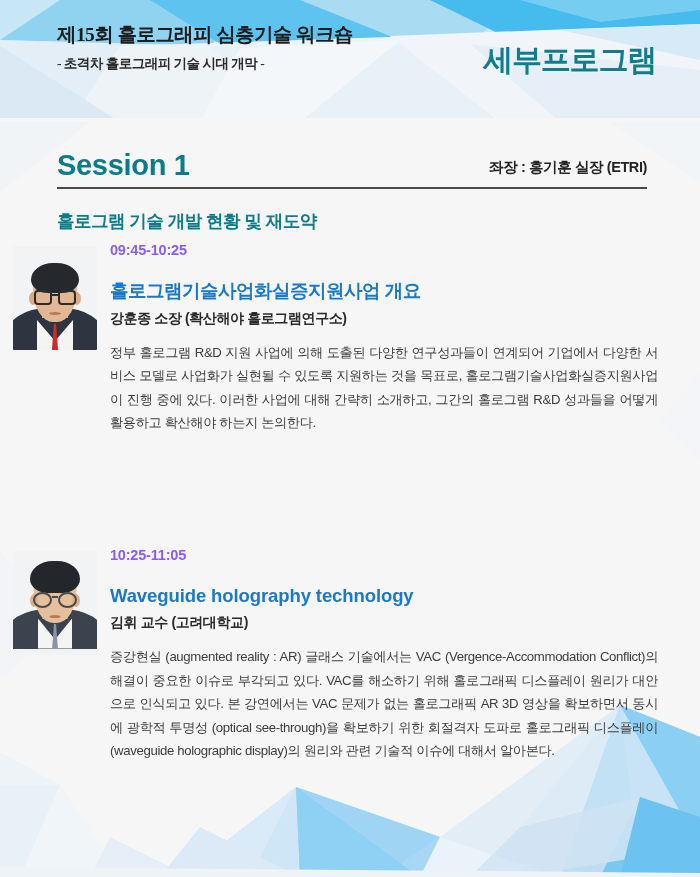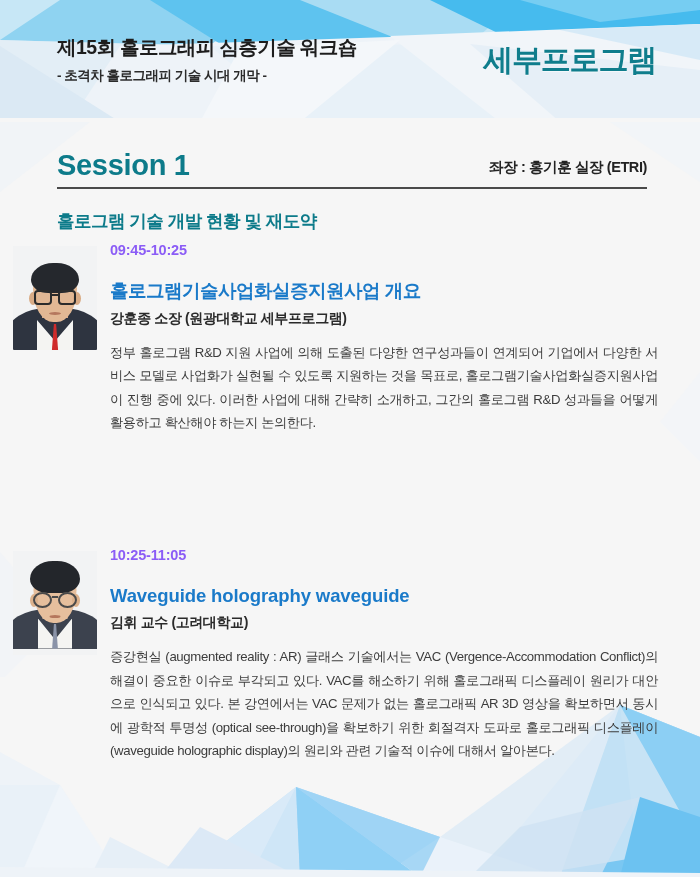--- a/index.html
+++ b/index.html
@@ -29,22 +29,23 @@
     background: #f4f6f8;
   }
   .header svg, .footer svg, .midbg svg {
     position: absolute;
     left: 0; top: 0;
     display: block;
   }
   .header-title-block {
     position: absolute;
     left: 57px;
-    top: 36px;
+    top: 24px;
     z-index: 5;
+    font-family: Liberation Serif, serif;
   }
   .header-title {
     font-size: 19.5px;
     font-weight: bold;
     color: #1d1d1d;
     letter-spacing: -0.6px;
     line-height: 1.15;
     white-space: nowrap;
   }
   .header-subtitle {
@@ -347,21 +348,21 @@
 
           <div class="p-glass-l" style="width:14px;height:11px;top:44px;left:21px;"></div>
           <div class="p-glass-r" style="width:14px;height:11px;top:44px;right:21px;"></div>
           <div class="p-glass-bridge" style="width:6px;top:48px;left:39px;"></div>
           <div class="p-mouth" style="width:12px;height:3px;top:66px;background:#b5775d;"></div>
         </div>
       </div>
       <div class="talk-body">
         <div class="talk-time">09:45-10:25</div>
         <div class="talk-title">홀로그램기술사업화실증지원사업 개요</div>
-        <div class="talk-speaker">강훈종 소장 (원광대학교 세부프로그램)</div>
+        <div class="talk-speaker">강훈종 소장 (확산해야 홀로그램연구소)</div>
         <div class="talk-abstract">정부 홀로그램 R&amp;D 지원 사업에 의해 도출된 다양한 연구성과들이 연계되어 기업에서 다양한 서비스 모델로 사업화가 실현될 수 있도록 지원하는 것을 목표로, 홀로그램기술사업화실증지원사업이 진행 중에 있다. 이러한 사업에 대해 간략히 소개하고, 그간의 홀로그램 R&amp;D 성과들을 어떻게 활용하고 확산해야 하는지 논의한다.</div>
       </div>
     </div>
 
     <div class="talk" style="margin-top:108px;">
       <div class="photo-wrap">
         <div class="photo">
           <div class="bg"></div>
           <div class="p-shoulder" style="width:98px;height:40px;bottom:6px;background:#3c424e;"></div>
           <div class="p-shirt" style="width:34px;height:30px;bottom:6px;"></div>
@@ -372,21 +373,21 @@
           <div class="p-ear" style="width:8px;height:13px;top:43px;right:17px;background:#dcb28d;"></div>
           <div class="p-hair" style="width:50px;height:32px;top:10px;background:#23262b;"></div>
           <div class="p-glass-l" style="width:15px;height:12px;top:41px;left:20px;border-color:#4a4a4a;border-radius:50%;"></div>
           <div class="p-glass-r" style="width:15px;height:12px;top:41px;right:20px;border-color:#4a4a4a;border-radius:50%;"></div>
           <div class="p-glass-bridge" style="width:6px;top:45px;left:39px;background:#4a4a4a;"></div>
           <div class="p-mouth" style="width:11px;height:3px;top:64px;background:#b5775d;"></div>
         </div>
       </div>
       <div class="talk-body">
         <div class="talk-time">10:25-11:05</div>
-        <div class="talk-title latin">Waveguide holography waveguide</div>
+        <div class="talk-title latin">Waveguide holography technology</div>
         <div class="talk-speaker">김휘 교수 (고려대학교)</div>
         <div class="talk-abstract narrow">증강현실 (augmented reality : AR) 글래스 기술에서는 VAC (Vergence-Accommodation Conflict)의 해결이 중요한 이슈로 부각되고 있다. VAC를 해소하기 위해 홀로그래픽 디스플레이 원리가 대안으로 인식되고 있다. 본 강연에서는 VAC 문제가 없는 홀로그래픽 AR 3D 영상을 확보하면서 동시에 광학적 투명성 (optical see-through)을 확보하기 위한 회절격자 도파로 홀로그래픽 디스플레이 (waveguide holographic display)의 원리와 관련 기술적 이슈에 대해서 알아본다.</div>
       </div>
     </div>
 
   </div>
 
   <div class="footer">
     <svg width="700" height="200" viewBox="0 0 700 200">
       <rect x="0" y="0" width="700" height="200" fill="#f6f6f6"></rect>

